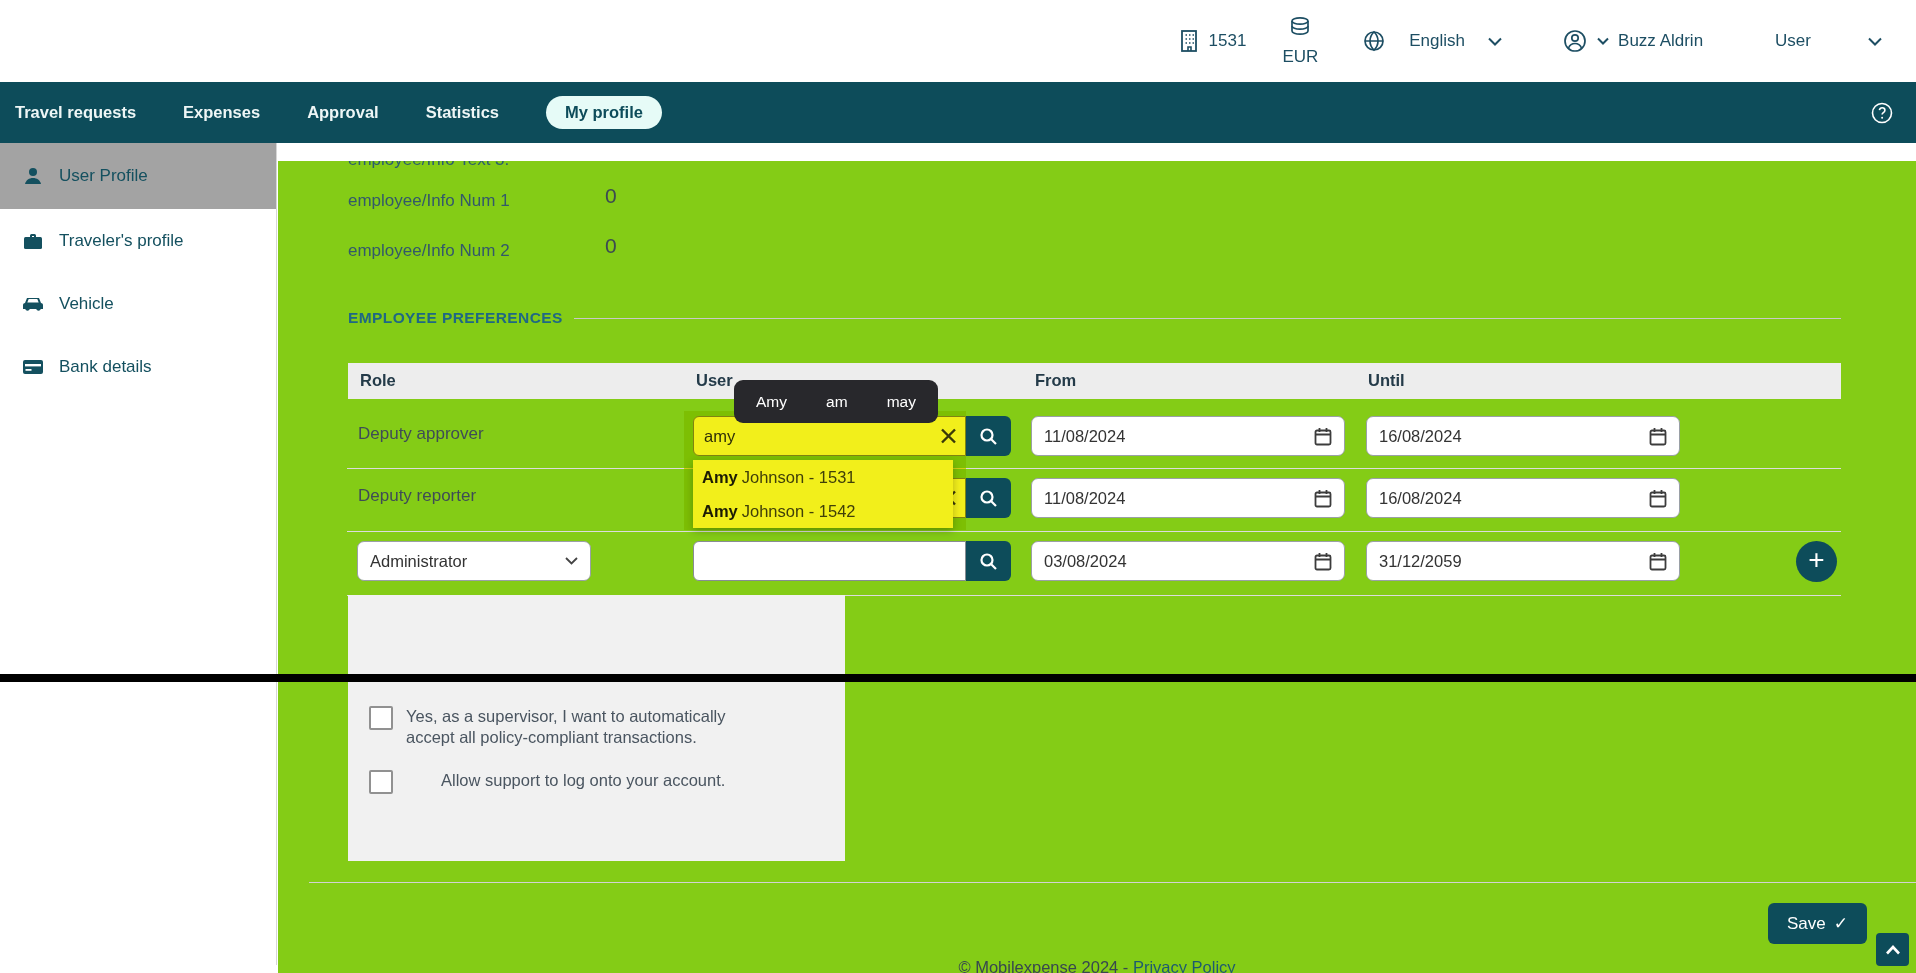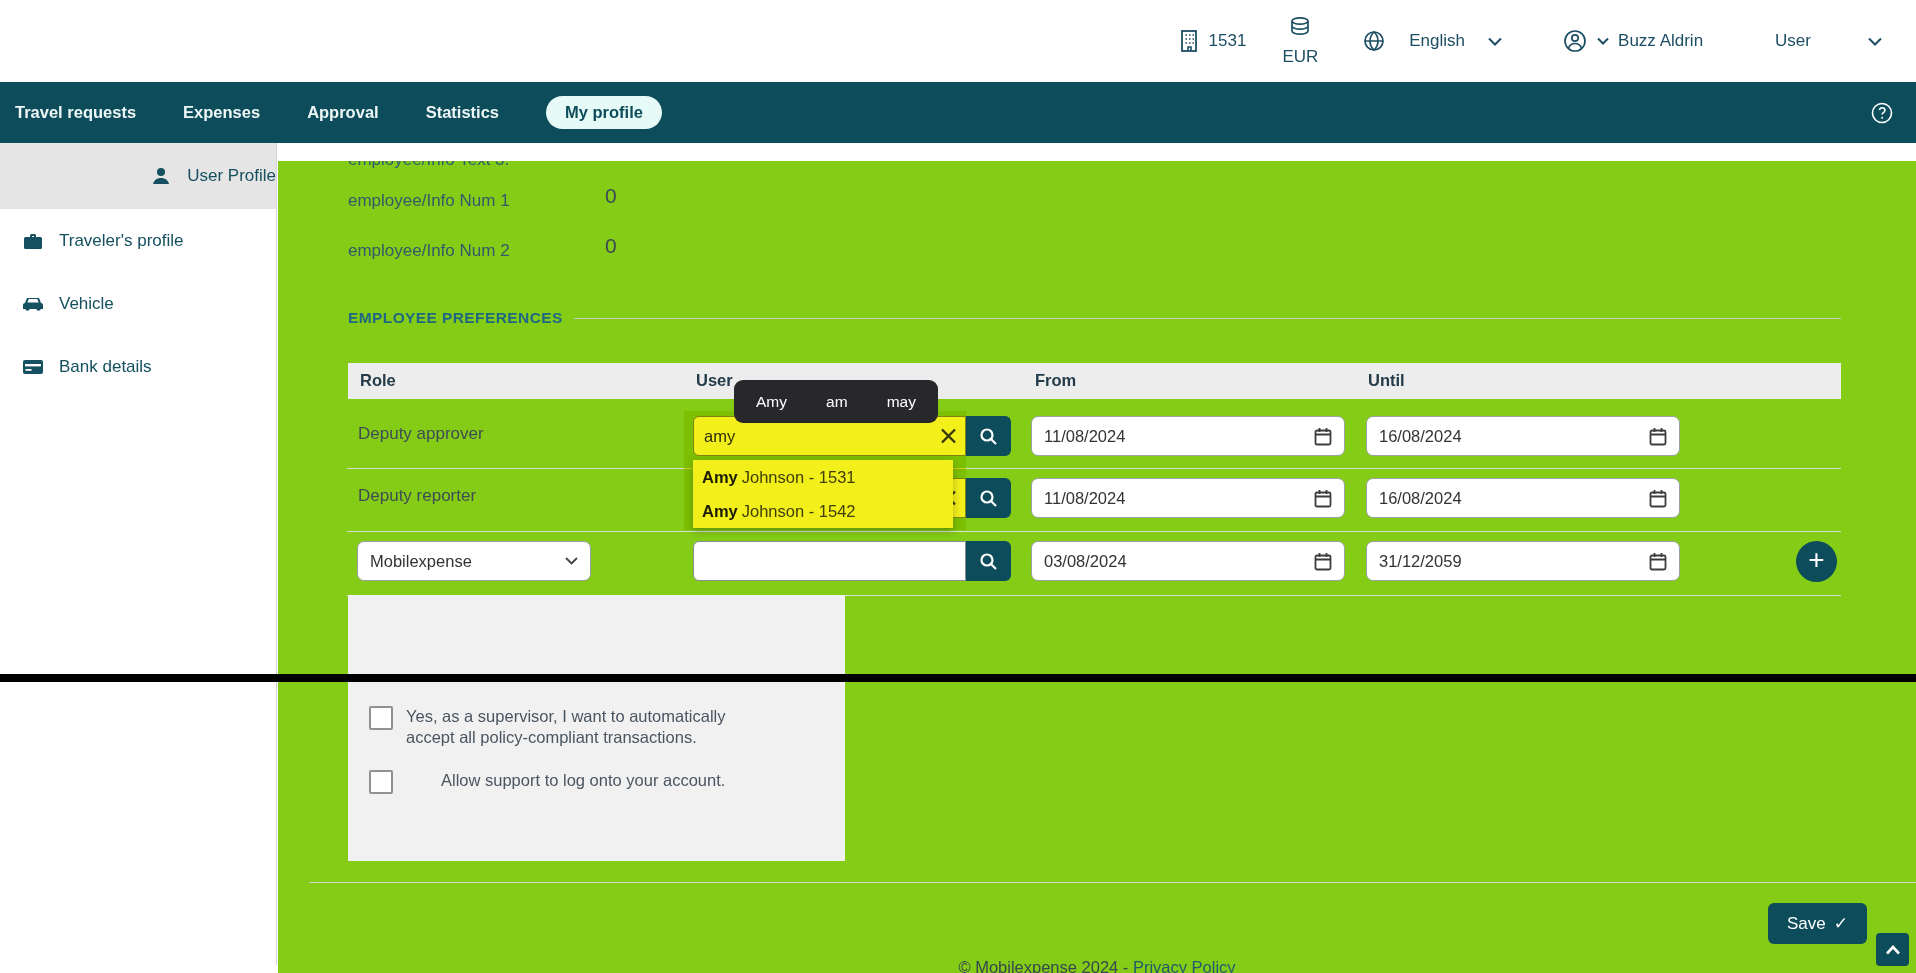--- a/index.html
+++ b/index.html
@@ -21,21 +21,21 @@
             display:flex; align-items:center; padding-left:15px; gap:47px; }
   .nav-item { color:#eef6f6; font-size:16.5px; font-weight:600; cursor:pointer; white-space:nowrap; }
   .nav-item.active { background:#e6fbf7; color:#0d4c5a; border-radius:17px; padding:7px 19px; }
   .nav-help { position:absolute; right:22px; top:50%; transform:translateY(-50%); cursor:pointer; }
 
   
   .sidebar { position:absolute; left:0; top:143px; width:277px; height:822px; background:#fff;
              border-right:1px solid #d6d6d6; }
   .sb-item { display:flex; align-items:center; gap:15px; height:63px; padding-left:22px;
              color:#14505f; font-size:17px; cursor:pointer; }
-  .sb-item.active { background:#e5e5e5; height:66px;justify-content:flex-end; }
+  .sb-item.active { background:#a3a3a3; height:66px; }
   .sb-ic { width:22px; display:flex; justify-content:center; }
 
   
   .content { position:absolute; left:278px; top:161px; width:1638px; height:822px; overflow:hidden; background:#84cc16; }
   .abs { position:absolute; }
   .field-label { font-size:17px; color:#33596a; }
   .field-value { font-size:21px; color:#3c4a52; }
   .section-title { font-size:15.5px; letter-spacing:.4px; color:#1f6884; font-weight:600; }
   .section-line { height:1px; background:#c9c9c9; }
 
@@ -304,21 +304,21 @@
       <span>16/08/2024</span>
       <span class="cal">
         <svg class="ic" width="18" height="19" viewBox="0 0 18 19" fill="none" stroke="#3c3c3c" stroke-width="1.8">
           <rect x="1.5" y="3.5" width="15" height="14" rx="1.5"></rect>
             <path d="M5.5 1v4M12.5 1v4M1.5 7.5h15"></path>
         </svg>
       </span>
     </div>
 
     <div class="select-box" style="left:79px; top:380px;">
-      <span>Mobilexpense</span>
+      <span>Administrator</span>
       <span class="chev">
         <svg class="ic" width="13" height="8" viewBox="0 0 13 8" fill="none" stroke="#444" stroke-width="1.8">
             <path d="M1 1l5.5 5.5L12 1"></path>
           </svg>
       </span>
     </div>
     <div class="txt-input" style="left:415px; top:380px; width:273px;">
       <span></span>
     </div>
     <button class="search-btn" style="left:688px; top:380px;">

